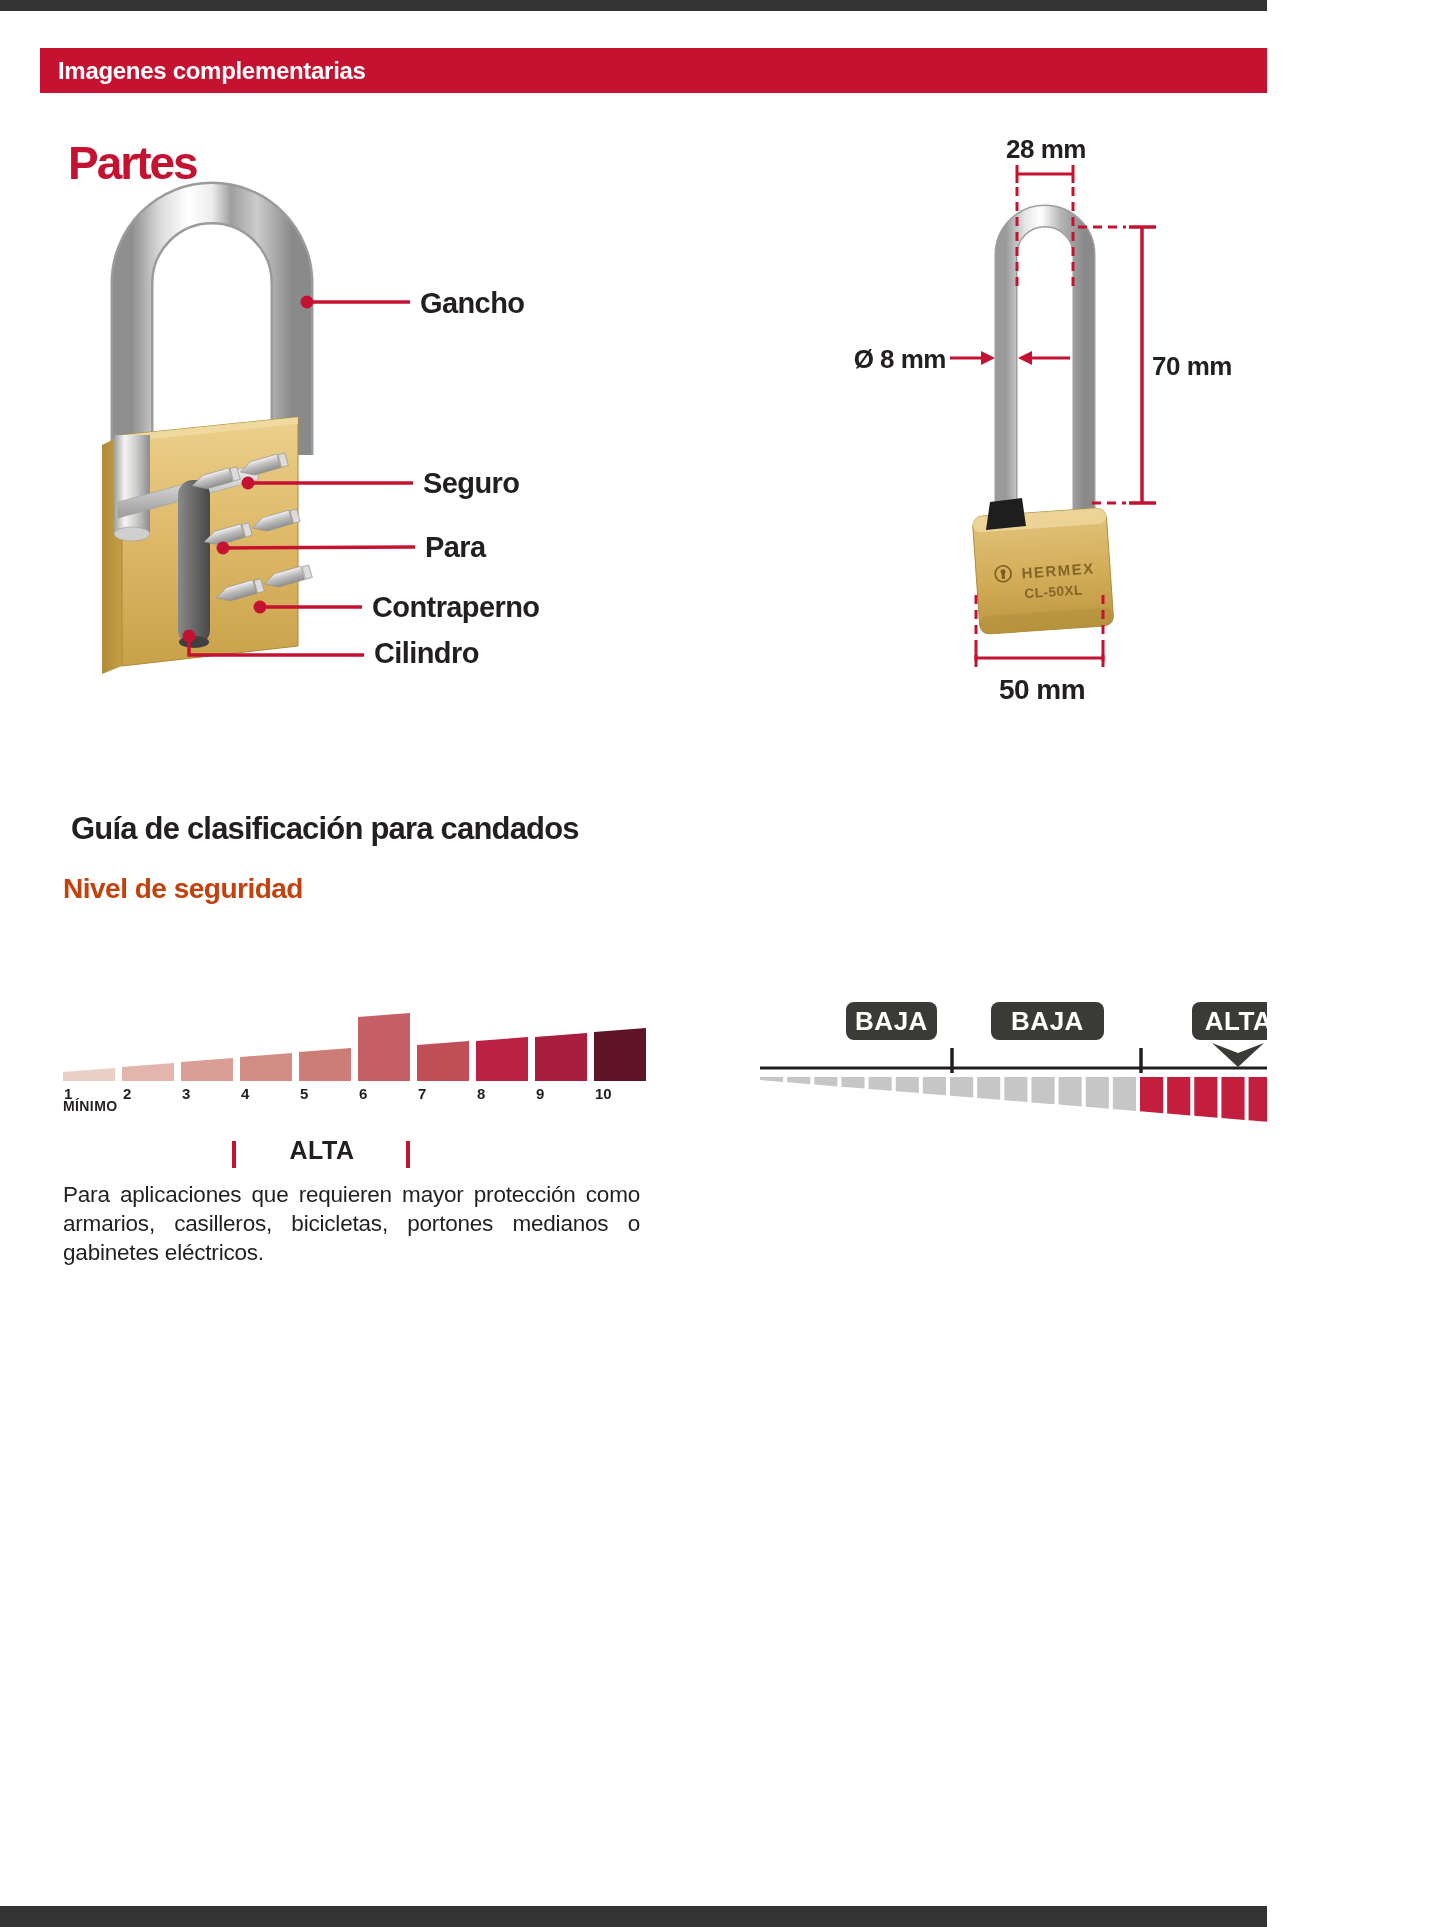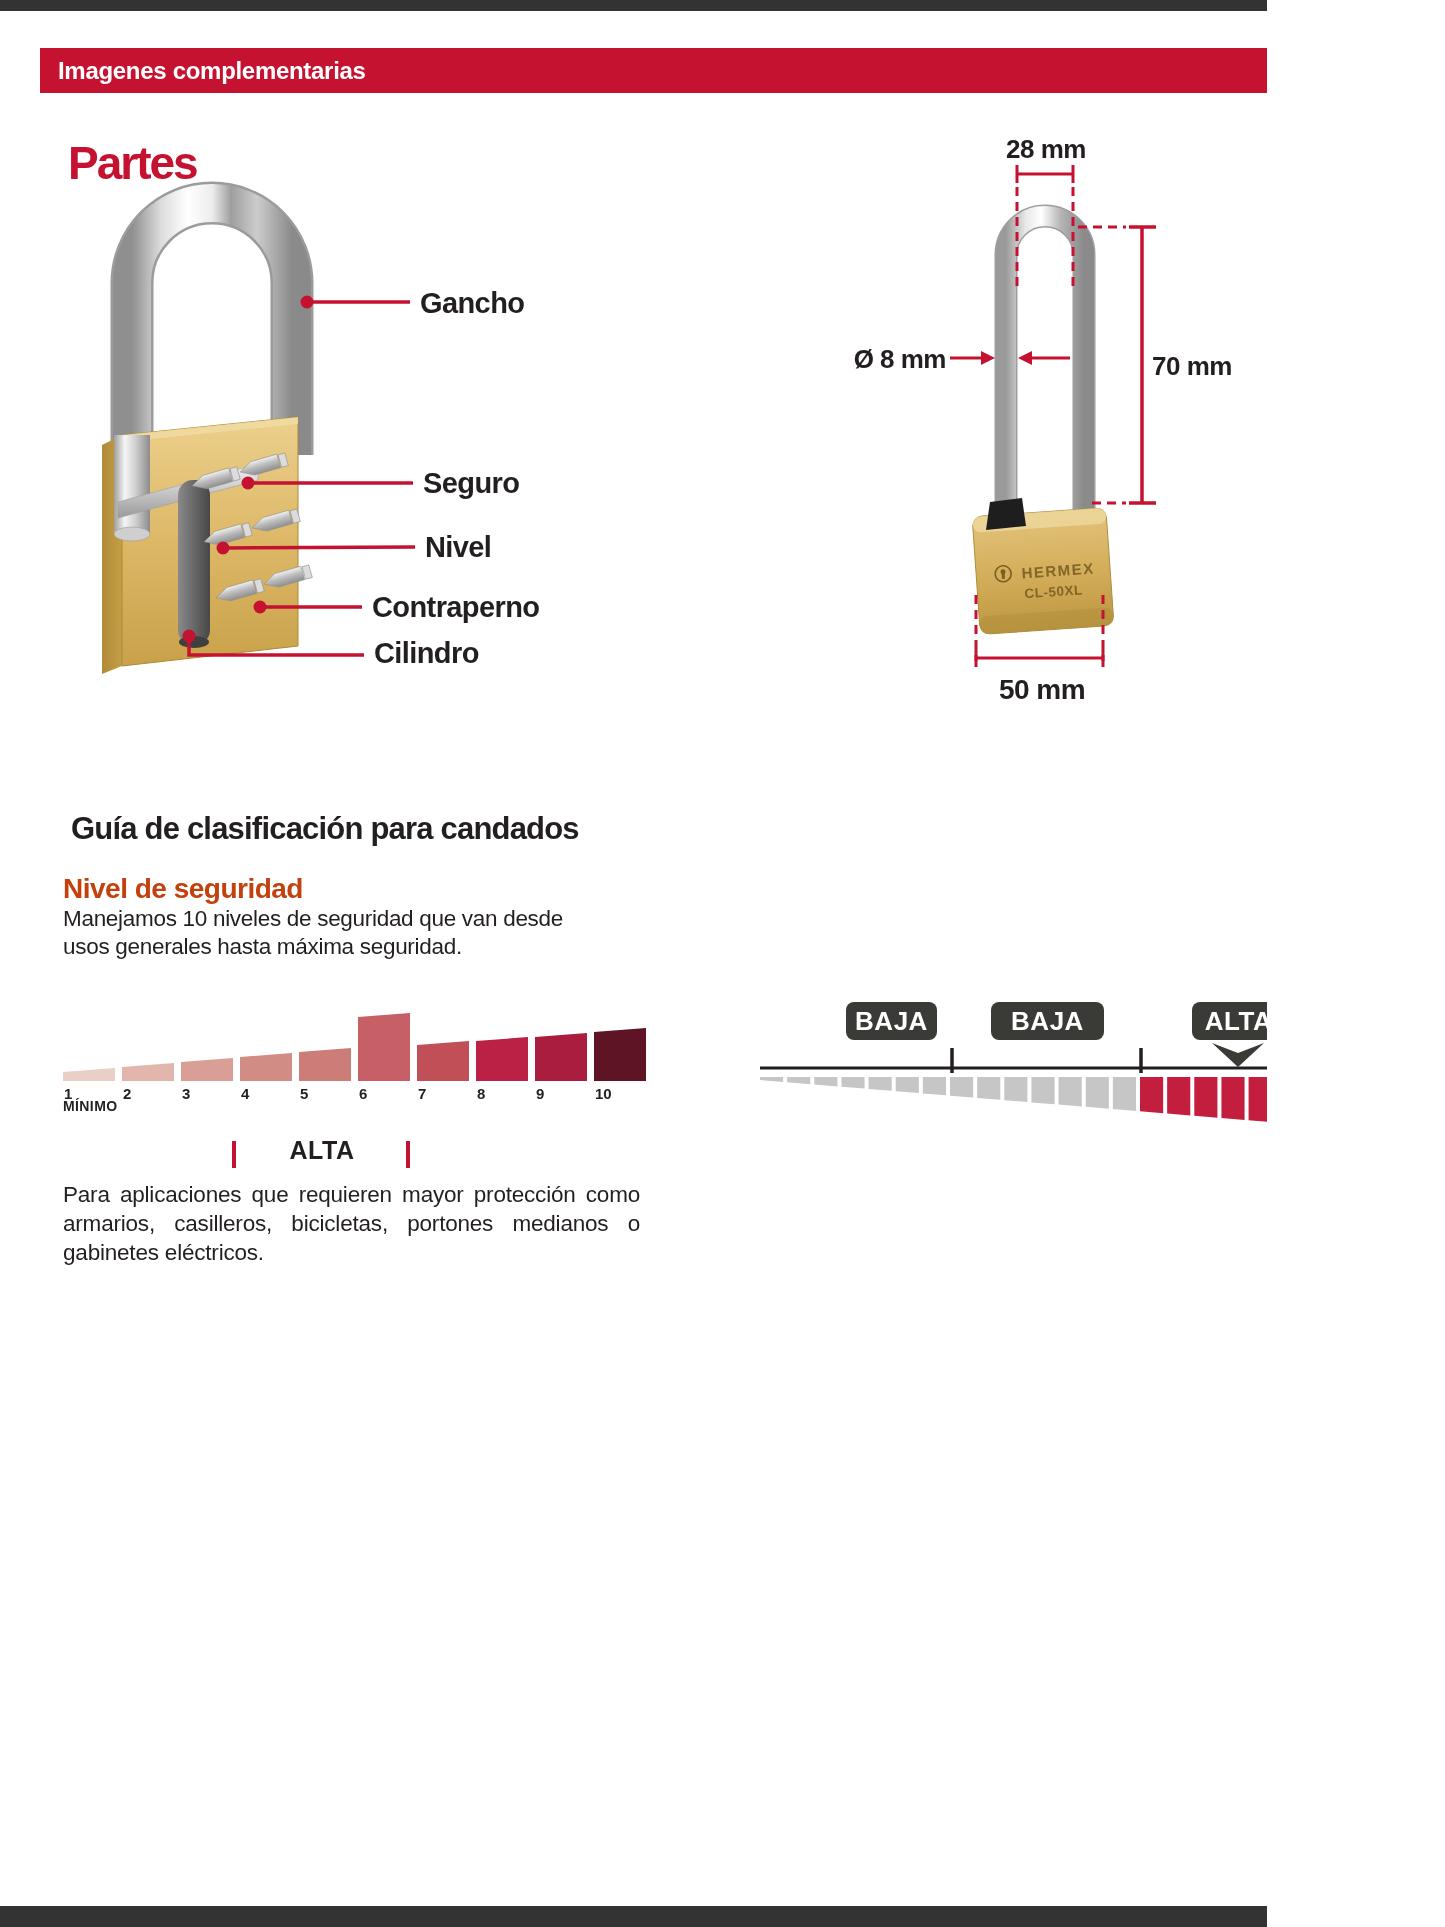--- a/index.html
+++ b/index.html
@@ -152,21 +152,21 @@
         <line x1="143" y1="398" x2="335" y2="397"></line>
       <circle cx="180" cy="457" r="6.5" stroke="none"></circle>
         <line x1="180" y1="457" x2="282" y2="457"></line>
       <circle cx="109" cy="486" r="6.5" stroke="none"></circle>
       <polyline points="109,486 109,505 284,505" fill="none"></polyline>
     </g>
   </svg>
 
   <div class="part-label" id="lbl-gancho">Gancho</div>
   <div class="part-label" id="lbl-seguro">Seguro</div>
-  <div class="part-label" id="lbl-perno">Nivel</div>
+  <div class="part-label" id="lbl-perno">Para</div>
   <div class="part-label" id="lbl-contraperno">Contraperno</div>
   <div class="part-label" id="lbl-cilindro">Cilindro</div>
 
   <svg class="padlock-right" viewBox="0 0 320 560">
     <defs>
       <linearGradient id="rgU" x1="0" y1="0" x2="1" y2="0">
         <stop offset="0" stop-color="#9a9a9a"></stop>
           <stop offset="0.25" stop-color="#e8e8e8"></stop>
         <stop offset="0.45" stop-color="#ffffff"></stop>
           <stop offset="0.7" stop-color="#b5b5b5"></stop>
@@ -217,21 +217,20 @@
     <polygon points="168,263 182,256 182,270" fill="#c41230"></polygon>
   </svg>
 
   <div class="dim" id="dim28">28 mm</div>
   <div class="dim" id="dim8">Ø 8 mm</div>
   <div class="dim" id="dim70">70 mm</div>
   <div class="dim" id="dim50">50 mm</div>
 
   <h2 class="guide-title">Guía de clasificación para candados</h2>
   <h3 class="security-heading">Nivel de seguridad</h3>
-  <p class="security-intro">Manejamos 10 niveles de seguridad que van desde usos generales hasta máxima seguridad.</p>
 
   <svg id="security-chart" class="security-chart" viewBox="0 0 600 110">
       <polygon points="8,76 8,67 60,63 60,76" fill="#e9cfc5"></polygon>
       <text x="9" y="94" class="tick">1</text>
       <polygon points="67,76 67,62 119,58 119,76" fill="#e3b6ad"></polygon>
       <text x="68" y="94" class="tick">2</text>
       <polygon points="126,76 126,57 178,53 178,76" fill="#d99e96"></polygon>
       <text x="127" y="94" class="tick">3</text>
       <polygon points="185,76 185,52 237,48 237,76" fill="#d18c85"></polygon>
       <text x="186" y="94" class="tick">4</text>

